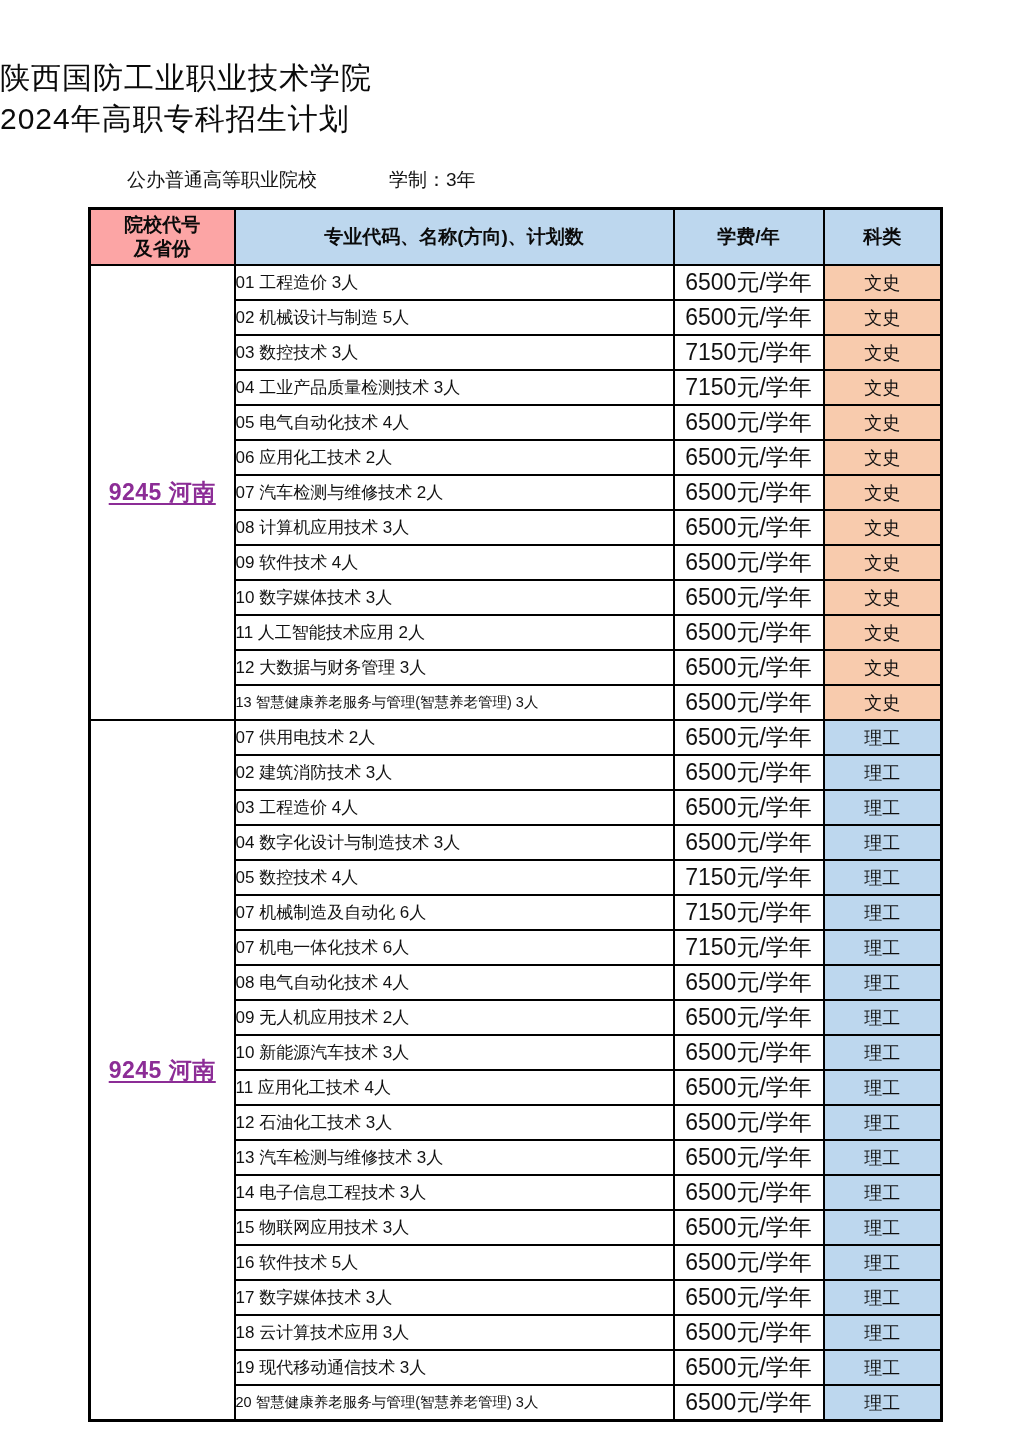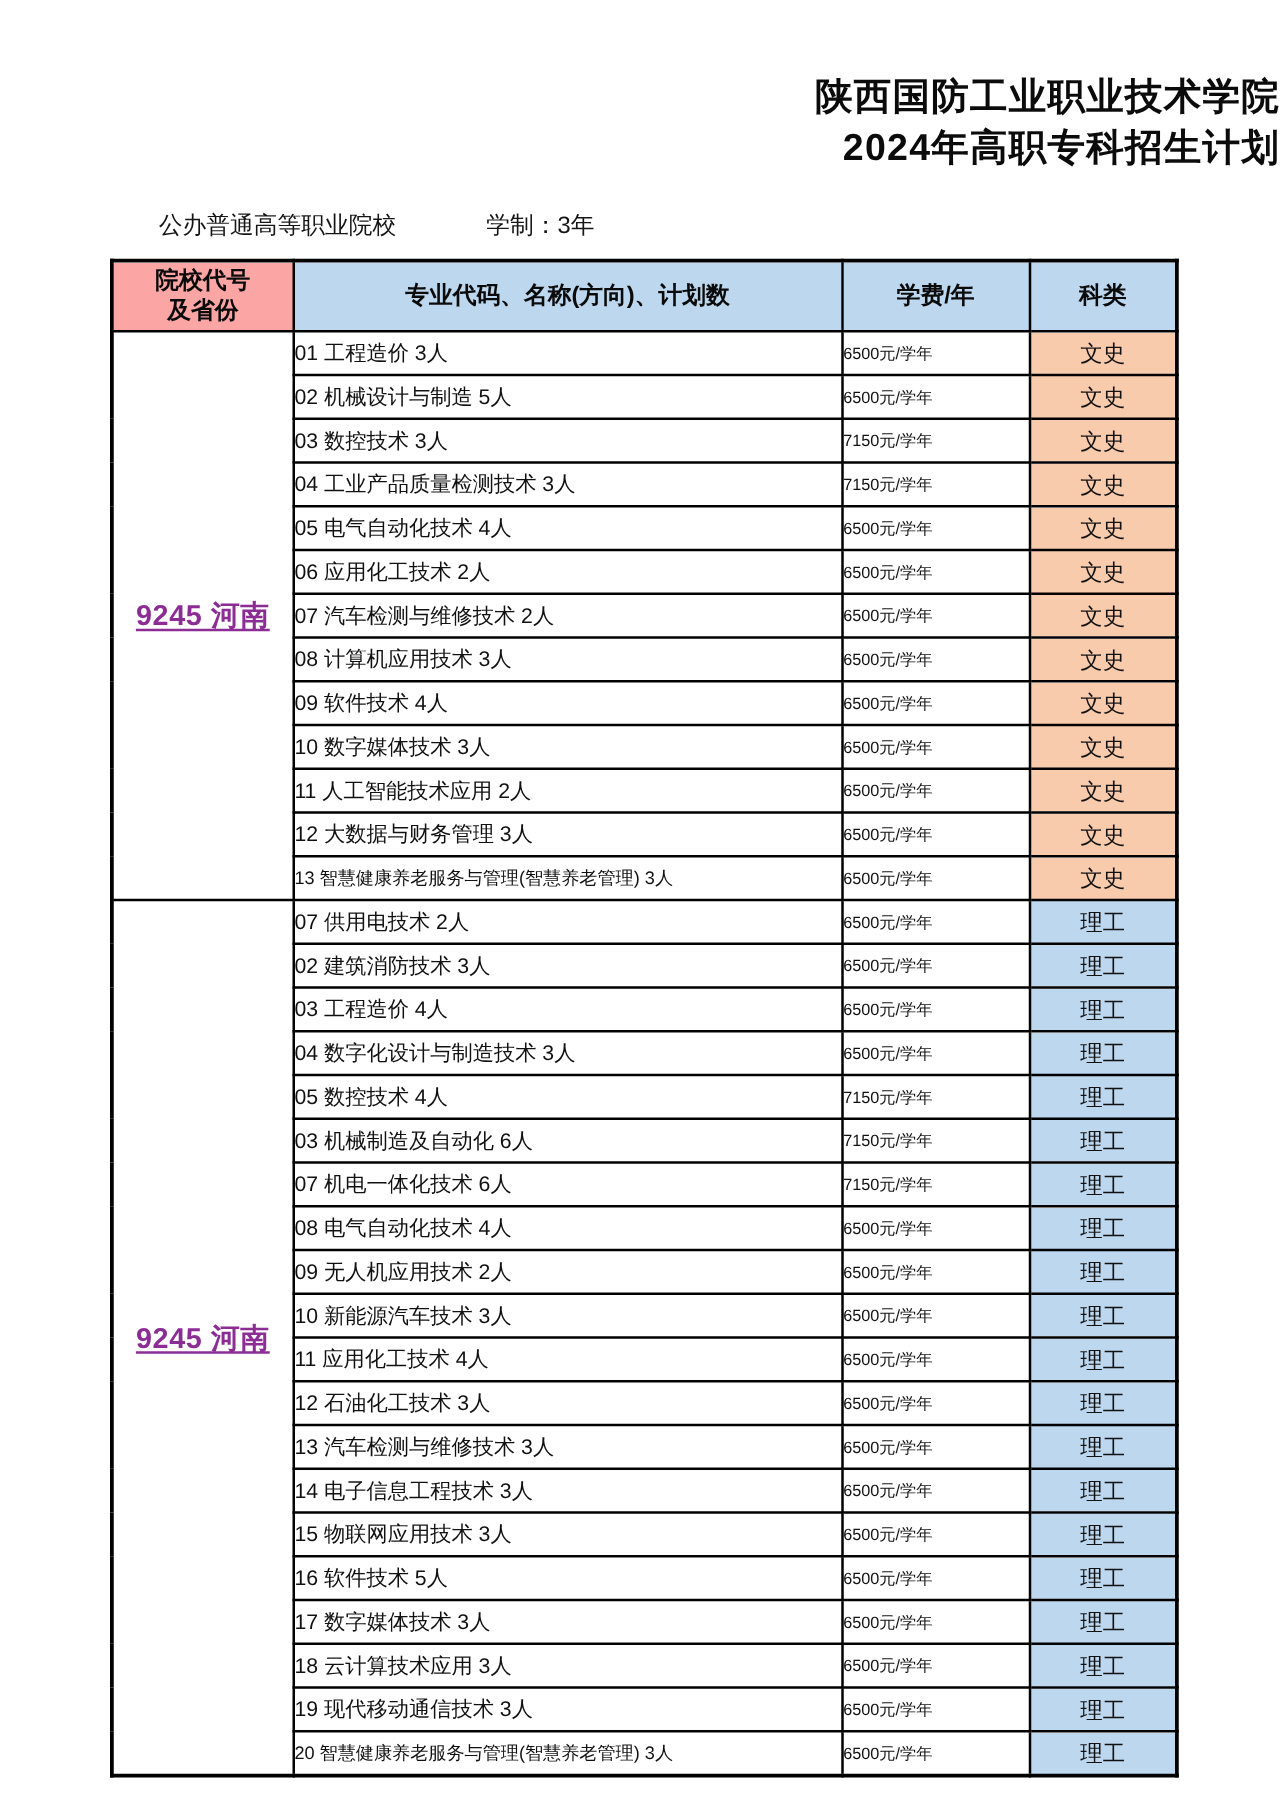--- a/index.html
+++ b/index.html
@@ -6,22 +6,22 @@
   body {
     width: 1024px; height: 1447px;
     background: #ffffff;
     font-family: "Liberation Sans", "DejaVu Sans", sans-serif;
     color: #111111;
   }
   .page { position: relative; width: 1024px; height: 1447px; overflow: hidden; }
 
   .titles { padding-top: 58px; }
   .title {
-    margin: 0; text-align: right;
-    font-size: 30px; font-weight: bold; color: #0b0b0b;
+    margin: 0; text-align: left;
+    font-size: 30px; font-weight: normal; color: #0b0b0b;
     line-height: 1.35;
     letter-spacing: 1px;
   }
 
   .info-line {
     display: flex; align-items: baseline;
     margin: 28px 0 0 127px;
     font-size: 19px; color: #151515;
     white-space: nowrap;
   }
@@ -45,21 +45,21 @@
     height: 54px;
     font-size: 19px; font-weight: bold;
     text-align: center; vertical-align: middle;
     line-height: 1.25;
     color: #0b0b0b;
   }
   .plan tbody td { height: 33px; vertical-align: middle; }
 
   .major-cell { font-size: 17px; padding-left: 9px; text-align: left; }
   .major-cell.long { font-size: 14.5px; margin-left: 36px; }
-  .fee-cell   { font-size: 13px; }
+  .fee-cell   { text-align: center; font-size: 23px; }
   .cat-cell   { text-align: center; font-size: 18px; }
 
   .code-cell  { text-align: center; vertical-align: middle; background: #ffffff; }
   .code-label {
     font-size: 23px; font-weight: bold;
     text-decoration: underline;
     text-underline-offset: 3px;
     letter-spacing: 0.5px;
   }
 </style>
@@ -183,21 +183,21 @@
           <td class="major-cell">04 数字化设计与制造技术 3人</td>
           <td class="fee-cell">6500元/学年</td>
           <td class="cat-cell" style="background: rgb(189, 215, 238);">理工</td>
         </tr>
         <tr>
           <td class="major-cell">05 数控技术 4人</td>
           <td class="fee-cell">7150元/学年</td>
           <td class="cat-cell" style="background: rgb(189, 215, 238);">理工</td>
         </tr>
         <tr>
-          <td class="major-cell">03 机械制造及自动化 6人</td>
+          <td class="major-cell">07 机械制造及自动化 6人</td>
           <td class="fee-cell">7150元/学年</td>
           <td class="cat-cell" style="background: rgb(189, 215, 238);">理工</td>
         </tr>
         <tr>
           <td class="major-cell">07 机电一体化技术 6人</td>
           <td class="fee-cell">7150元/学年</td>
           <td class="cat-cell" style="background: rgb(189, 215, 238);">理工</td>
         </tr>
         <tr>
           <td class="major-cell">08 电气自动化技术 4人</td>

